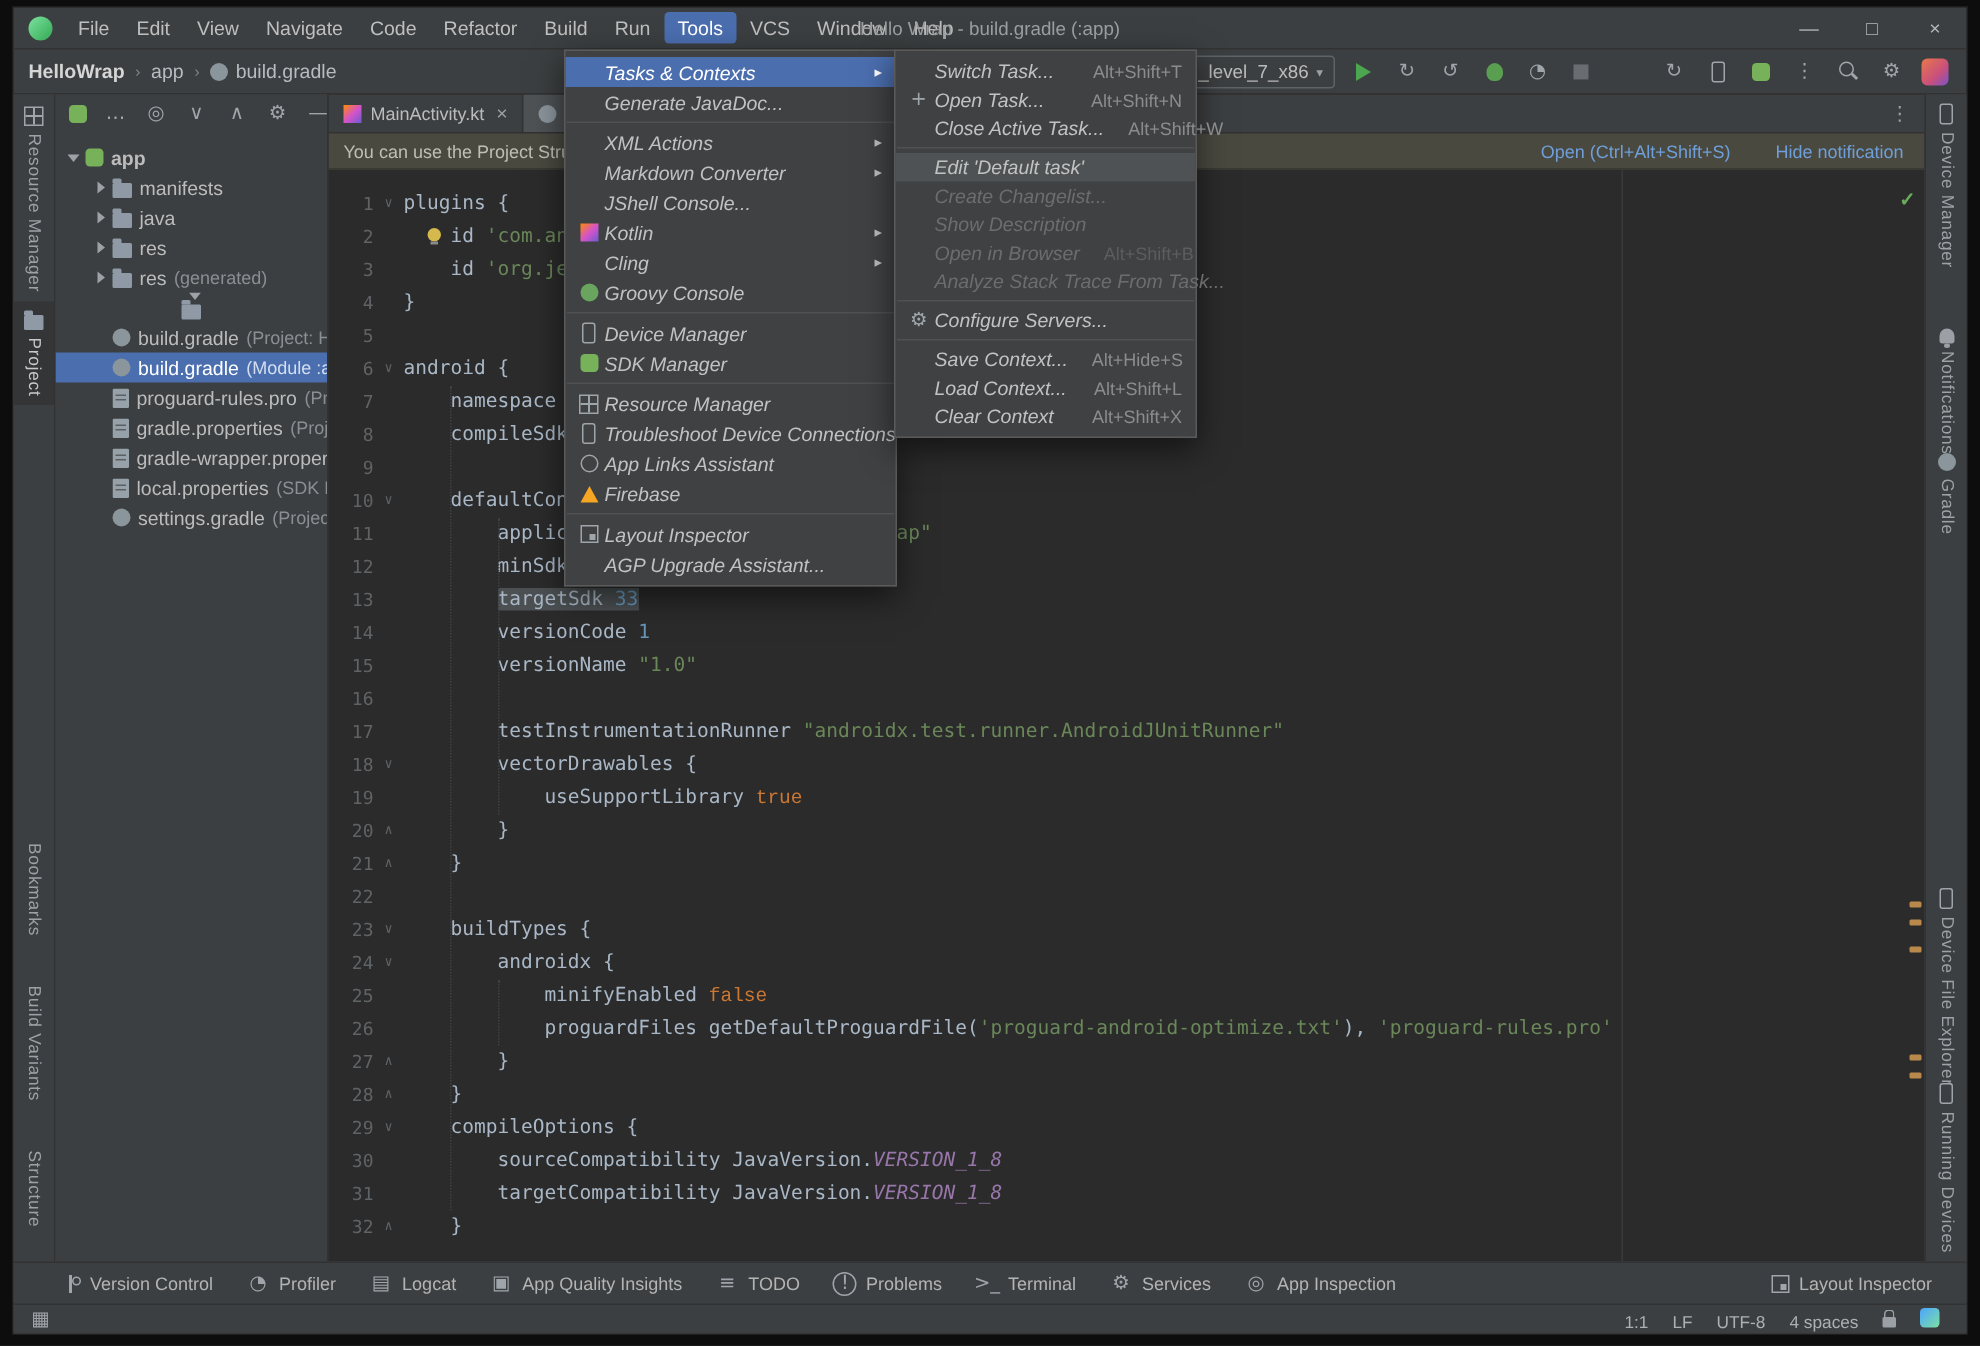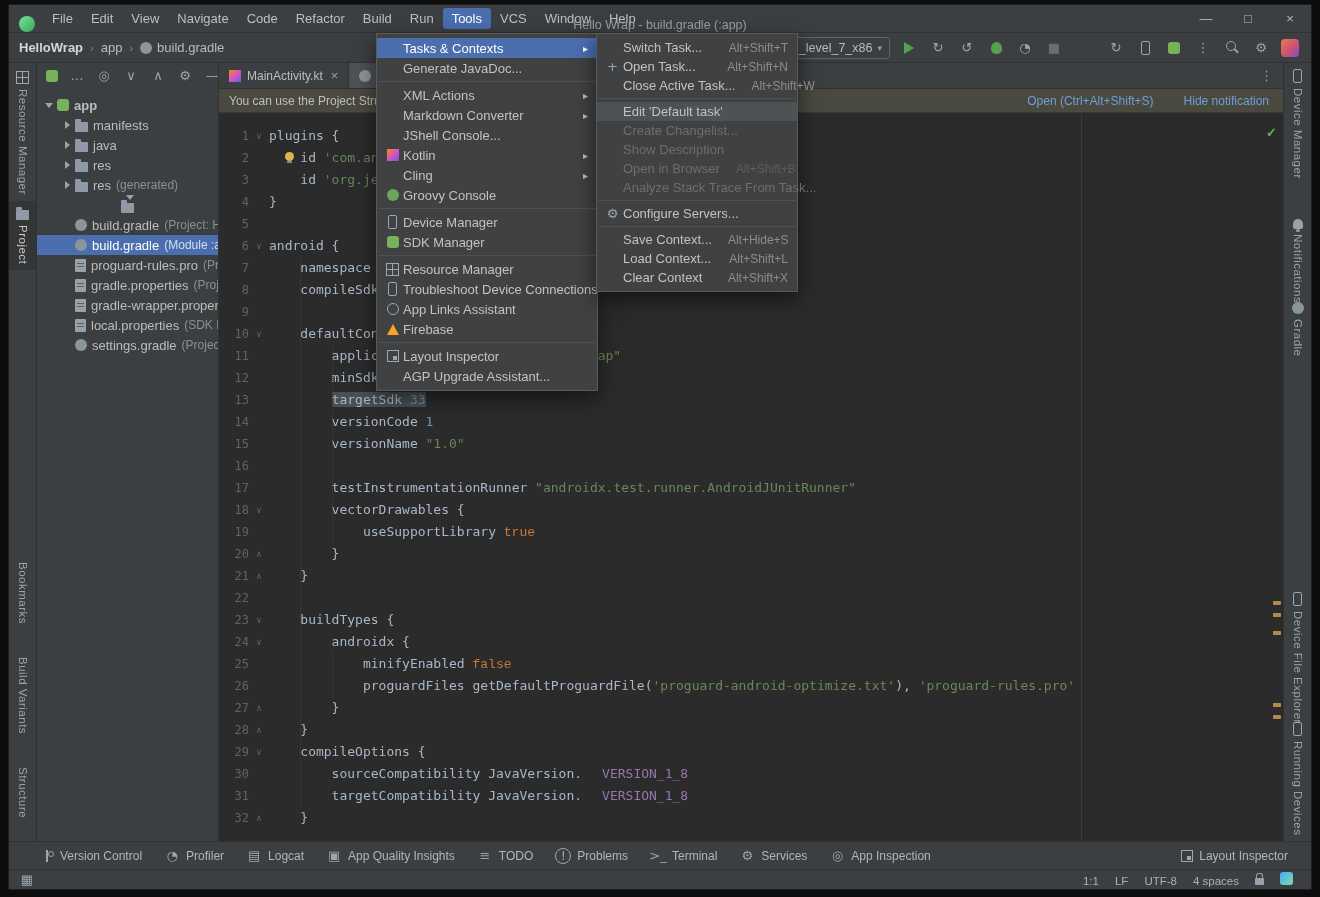--- a/index.html
+++ b/index.html
@@ -1,21 +1,21 @@
 <!DOCTYPE html>
 <html style="--accent: #4b6eaf; --editor_bg: #2b2b2b; --panel_bg: #3c3f41; --border: #323232; --text: #bbbbbb; --code_text: #a9b7c6; --string: #6a8759; --number: #6897bb; --keyword: #cc7832; --constant: #9876aa; --line_number: #606366; --selection: #4c5052; --notification_bg: #4a4940; --link: #6f9fd8; --run_green: #4ca54f; --firebase_orange: #f6a623; --disabled: #6d6d6d; --hover: #4e5254; --suffix_text: #8a8f94;"><head>
 <meta charset="utf-8">
 <style>
   *{margin:0;padding:0;box-sizing:border-box;}
   html,body{width:1320px;height:897px;overflow:hidden;}
   body{background:#0d0d0d;position:relative;font-family:"Liberation Sans",sans-serif;}
   #win{position:absolute;left:8px;top:4px;width:1304px;height:886px;background:var(--panel_bg);border:1px solid #1e1e1e;color:var(--text);font-size:13px;}
 
   
-  #titlebar{position:absolute;left:0;top:0;right:0;height:28px;display:flex;align-items:flex-end;border-bottom:1px solid var(--border);}
+  #titlebar{position:absolute;left:0;top:0;right:0;height:28px;display:flex;align-items:center;border-bottom:1px solid var(--border);}
   .app-icon{width:16px;height:16px;margin:0 8px 0 10px;border-radius:50%;background:linear-gradient(135deg,#7be3a0,#34a853);flex:none;}
   #menubar{display:flex;align-items:center;height:100%;}
   .menu-btn{padding:0 9px;height:21px;line-height:21px;border-radius:3px;color:#bfbfbf;}
   .menu-btn.active{background:var(--accent);color:#fff;}
   #win-title{position:absolute;left:50%;transform:translateX(-50%);color:#9da0a2;font-size:12.5px;white-space:nowrap;}
   #win-controls{margin-left:auto;display:flex;height:100%;}
   .win-ctl{width:42px;height:100%;display:flex;align-items:center;justify-content:center;color:#b6b6b6;font-size:13px;}
 
   
   #toolbar-row{position:absolute;left:0;top:28px;right:0;height:30px;display:flex;align-items:center;border-bottom:1px solid var(--border);}
@@ -65,40 +65,40 @@
   #notif-links{margin-left:auto;display:flex;gap:30px;padding-right:4px;}
   .notif-link{color:var(--link);cursor:pointer;}
   #code{position:absolute;top:50px;left:0;right:0;bottom:0;font-family:"DejaVu Sans Mono",monospace;font-size:13px;line-height:22px;padding-top:12px;overflow:hidden;}
   .code-row{height:22px;display:flex;white-space:pre;}
   .lnum{width:30px;flex:none;text-align:right;color:var(--line_number);font-size:12px;}
   .fold{width:20px;flex:none;text-align:center;color:#5f6468;font-size:9px;line-height:22px;}
   .c-p{color:var(--code_text);}
   .c-s{color:var(--string);}
   .c-n{color:var(--number);}
   .c-k{color:var(--keyword);font-family:Liberation Mono, monospace;}
-  .c-c{color:var(--constant);margin-left:20px;}
+  .c-c{color:var(--constant);font-style:italic;}
   .sel{background:var(--selection);text-align:right;}
   .indent-guide{position:absolute;width:0;border-left:1px dotted #3e4143;}
   #guide1{left:81px;top:144px;height:550px;}
   #guide2{left:113px;top:232px;height:198px;}
   #guide3{left:113px;top:540px;height:44px;}
   #margin-guide{position:absolute;left:862px;top:0;bottom:0;width:1px;background:#383a3c;}
   #insp-check{position:absolute;top:62px;right:6px;color:#6aab5c;font-size:13px;font-weight:bold;}
   .stripe-mark{position:absolute;right:2px;width:8px;height:4px;background:#b9894c;border-radius:1px;}
   #bulb{position:absolute;top:39px;left:66px;width:9px;height:9px;border-radius:50%;background:#d6b94d;}
   #bulb::after{content:'';position:absolute;left:2px;top:9px;width:5px;height:2px;background:#8a8a8a;}
 
   
   .popup{position:absolute;background:#3f4143;border:1px solid #5a5a5a;box-shadow:0 7px 20px rgba(0,0,0,.55);padding:4px 0;font-size:13px;color:#c2c2c2;z-index:50;}
   #tools-menu{left:367px;top:28px;width:222px;}
   #tasks-submenu{left:587px;top:28px;width:202px;z-index:51;}
   .menu-item{height:20px;display:flex;align-items:center;padding:0 9px 0 5px;}
   #tasks-submenu .menu-item{height:19px;}
   .menu-ic{width:21px;flex:none;display:flex;align-items:center;justify-content:center;}
-  .menu-label{white-space:nowrap;}
+  .menu-label{white-space:nowrap;font-style:italic;}
   .menu-shortcut{margin-left:auto;color:#8c8c8c;font-size:12px;padding-left:16px;}
   .submenu-arrow{margin-left:auto;color:#bdbdbd;font-size:10px;padding-left:14px;}
   .menu-item.selected{background:var(--accent);color:#fff;}
   .menu-item.selected .submenu-arrow{color:#fff;}
   .menu-item.hovered{background:var(--hover);}
   .menu-item.disabled{color:var(--disabled);}
   .menu-item.disabled .menu-shortcut{color:#5d5d5d;}
   .menu-sep{height:1px;background:#515151;margin:3px 1px;}
 
   

